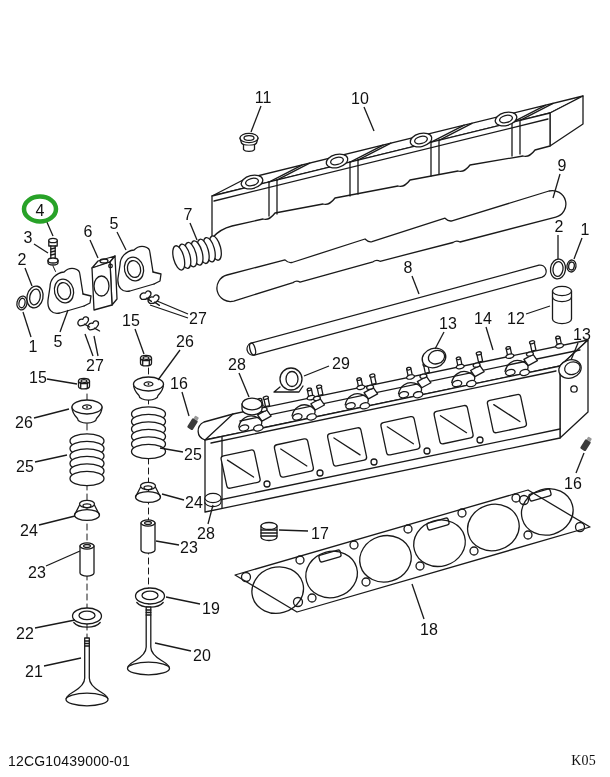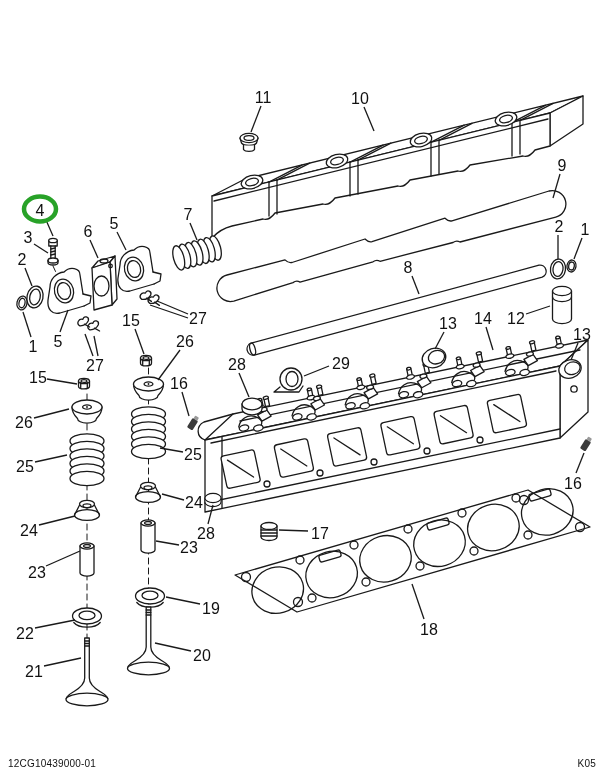--- a/index.html
+++ b/index.html
@@ -1,22 +1,22 @@
 <!DOCTYPE html>
 <html><head>
 <meta charset="utf-8">
 <style>
   html,body{margin:0;padding:0;background:#fff;}
   .page{position:relative;width:610px;height:777px;background:#fff;overflow:hidden;
         font-family:"Liberation Sans","DejaVu Sans",sans-serif;}
   svg{display:block;}
   .callout-num{font-family:"Liberation Sans","DejaVu Sans",sans-serif;font-size:16px;fill:#111;}
-  .footer{position:absolute;color:#111;font-size:10px;letter-spacing:0.2px;}
+  .footer{position:absolute;color:#111;font-size:14px;letter-spacing:0.2px;}
   .footer-left{left:8px;bottom:8px;}
-  .footer-right{right:14px;bottom:8px;}
+  .footer-right{right:14px;bottom:8px;font-family:Liberation Serif, serif;}
 </style>
 </head>
 <body>
 
 <div class="page">
 <svg width="610" height="777" viewBox="0 0 610 777">
   <defs>
     <g id="port">
           <rect x="-17" y="-16" width="34" height="33" rx="3" fill="#fff"></rect>
           <line x1="-11" y1="-11" x2="11" y2="11"></line>

